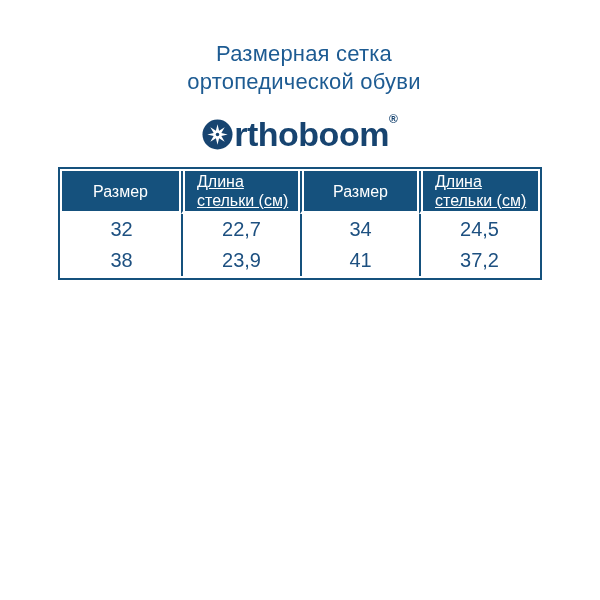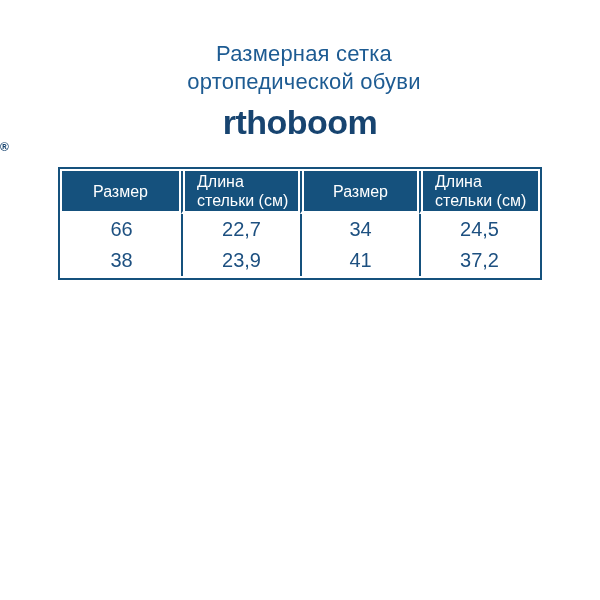--- a/index.html
+++ b/index.html
@@ -24,24 +24,23 @@
     font-size:22px;
     line-height:28px;
     font-weight:400;
     letter-spacing:.2px;
     margin-left:8px;
   }
 
   .logo{
     margin-top:14px;
     display:flex;
-    align-items:center;
+    align-items:flex-end;
     justify-content:center;
     height:40px;
-    flex-direction:column;
   }
   .logo svg{display:block;width:31px;height:31px;margin-right:1px;}
   .logo-text{
     color:var(--brand-navy);
     font-size:34px;
     font-weight:700;
     letter-spacing:-.5px;
     line-height:31px;
   }
   .reg{
@@ -86,20 +85,21 @@
     justify-content:center;
     text-align:center;
   }
   th:first-child .hcell{margin-left:0;}
   th:last-child .hcell{margin-right:0;}
   th.left .hcell{
     justify-content:flex-start;
     text-align:left;
     padding-left:12px;
     padding-right:4px;
+    text-decoration:underline;
   }
   td{
     height:31px;
     text-align:center;
     vertical-align:middle;
     color:var(--cell-text);
     font-size:20px;
     background:#ffffff;
   }
   tr.highlight td{background:var(--row-highlight);}
@@ -137,21 +137,21 @@
           <th>
               <div class="hcell">Размер</div>
             </th>
           <th class="left">
               <div class="hcell">Длина стельки (см)</div>
             </th>
         </tr>
       </thead>
       <tbody>
         <tr>
-          <td>66</td>
+          <td>32</td>
           <td>22,7</td>
           <td>34</td>
           <td>24,5</td>
         </tr>
         <tr>
           <td>38</td>
           <td>23,9</td>
           <td>41</td>
           <td>37,2</td>
         </tr>

